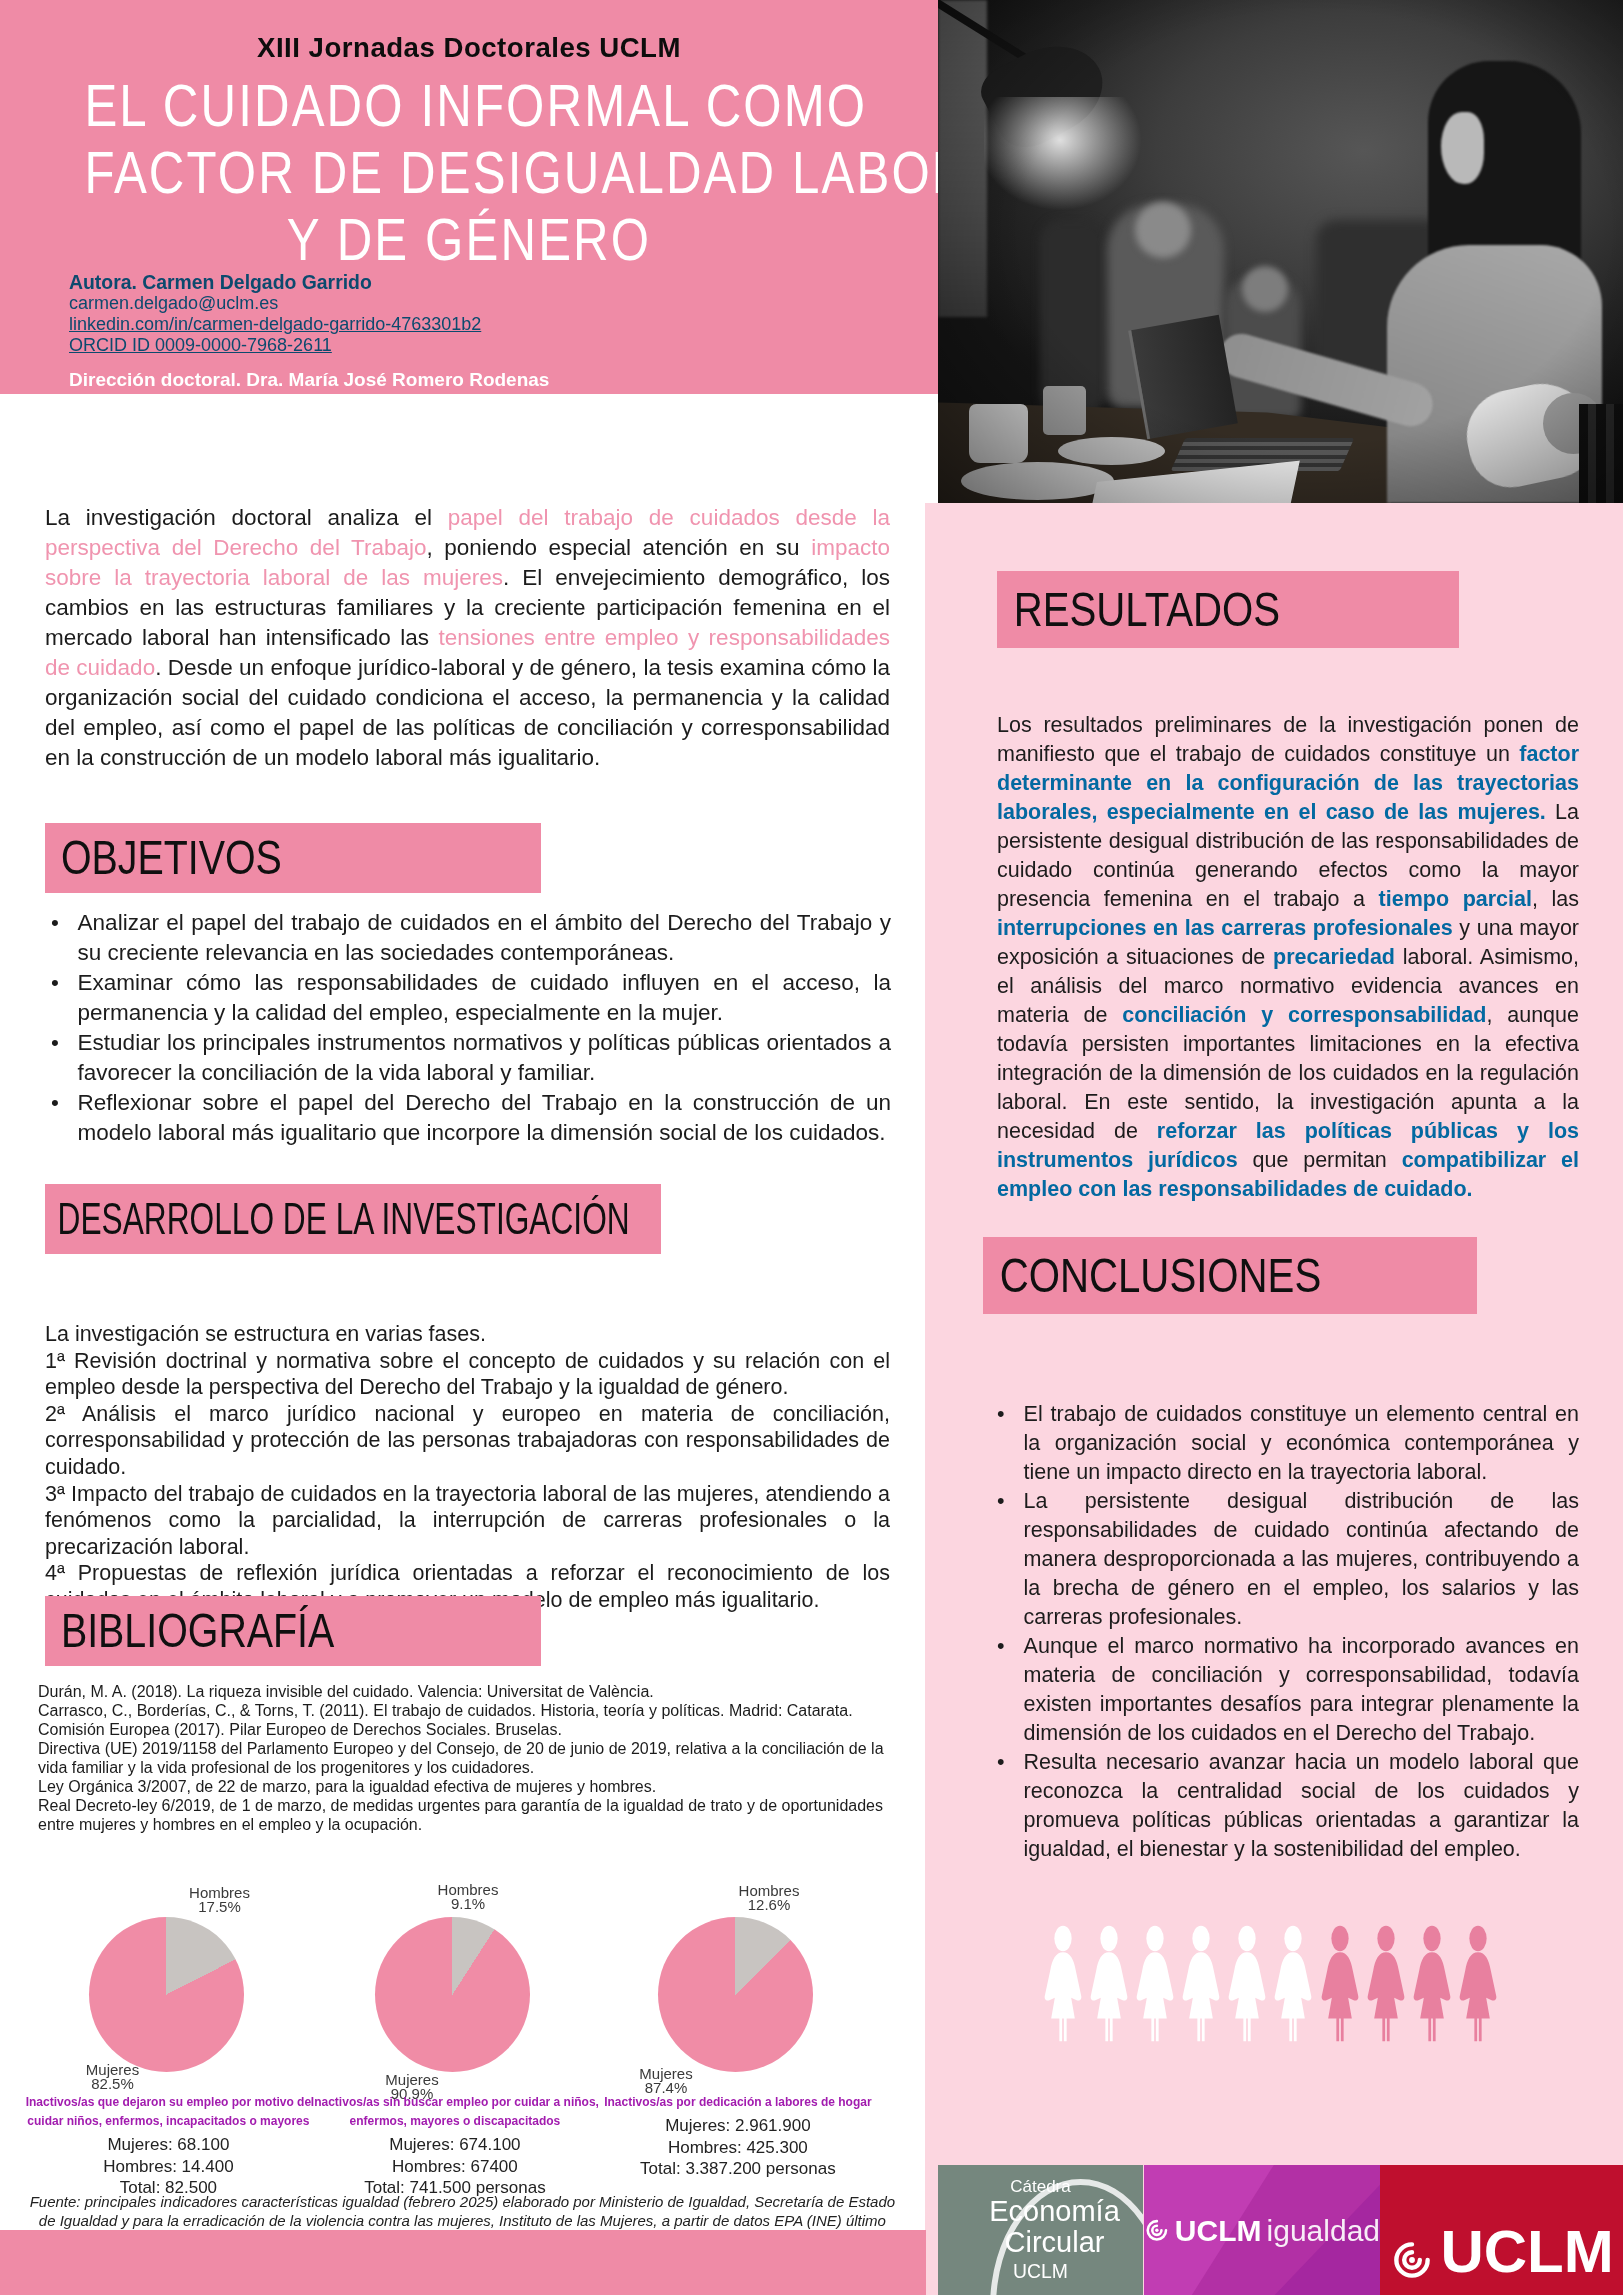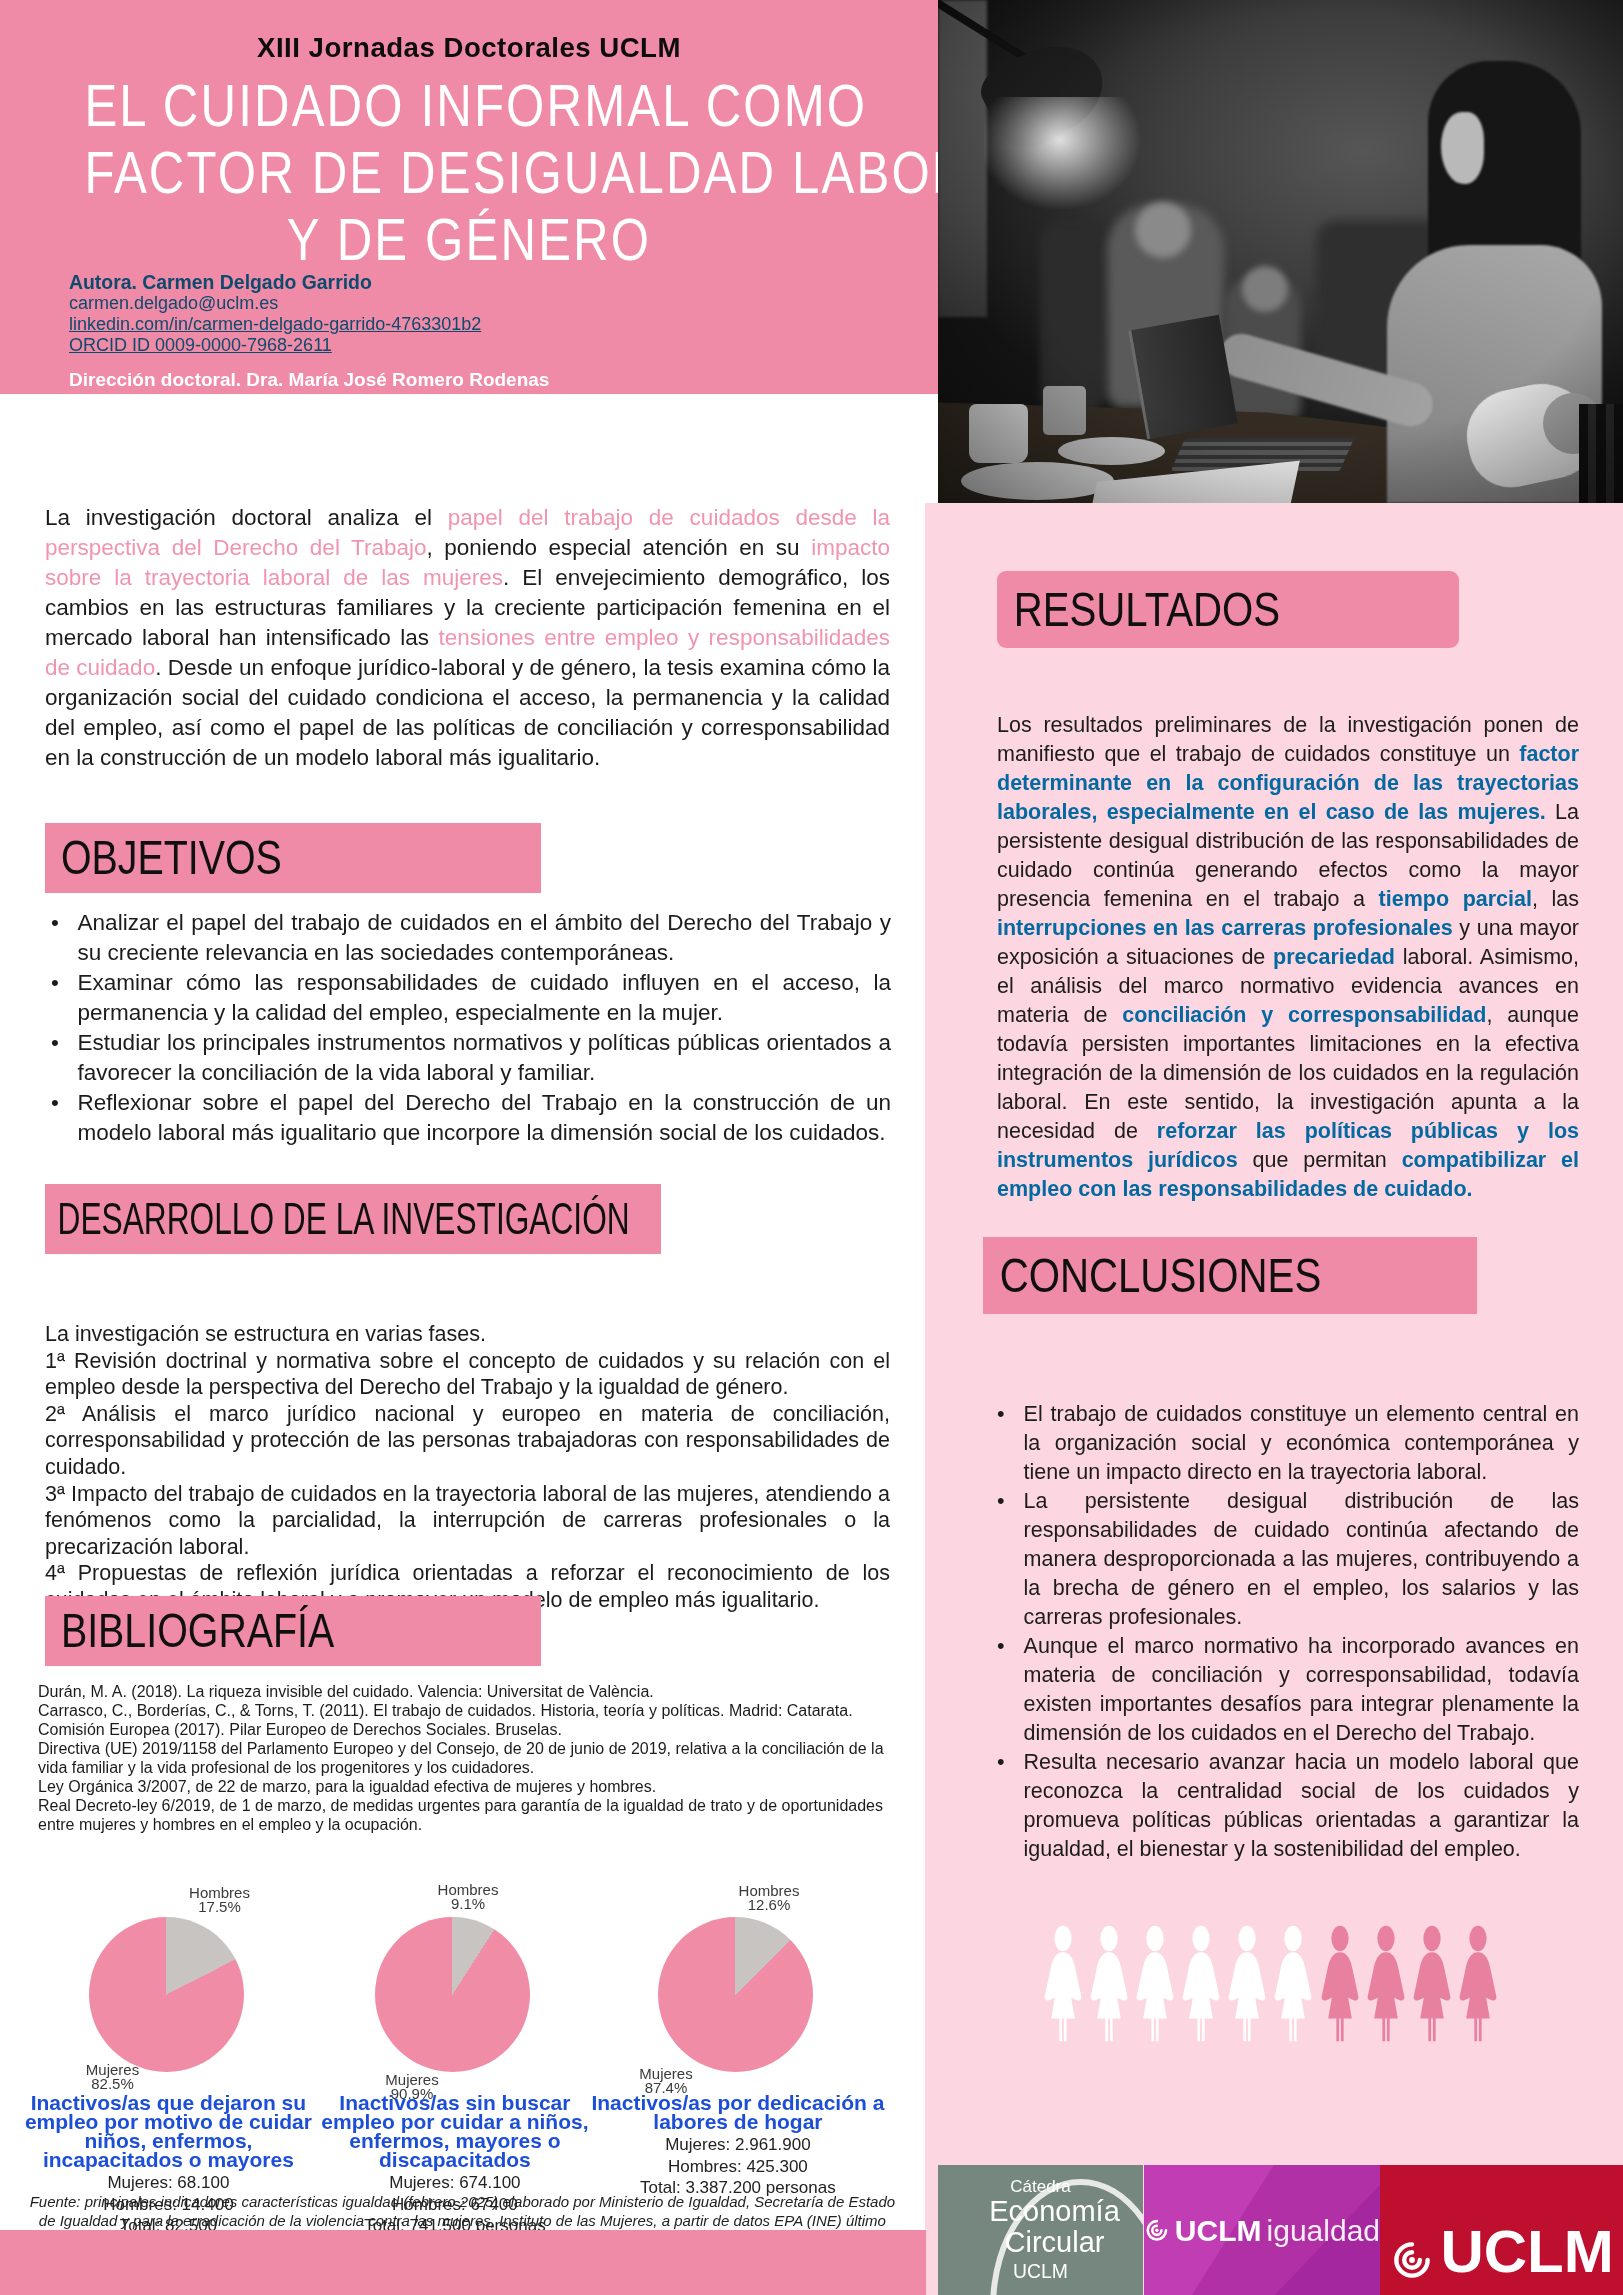--- a/index.html
+++ b/index.html
@@ -27,21 +27,21 @@
   .rt .hl{color:#0369a1;font-weight:bold;}
   .b-item{display:flex;}
   .b-item .dot{flex:0 0 26.6px;}
   .b-item .txt{flex:1;text-align:justify;}
 
   
   .pie-box{position:absolute;top:1885px;width:286px;height:409px;}
   .pie{position:absolute;left:63px;top:32px;width:155px;height:155px;border-radius:50%;}
   .pie-lbl{position:absolute;width:82px;text-align:center;font-size:15px;line-height:14.3px;color:#3a3a3a;}
   .pie-caption{position:absolute;left:-5.1px;top:208px;width:296px;text-align:center;}
-  .pie-caption .cap{font-weight:bold;font-size:21px;line-height:19px;color:#1d4ed8;}
+  .pie-caption .cap{font-weight:bold;font-size:12px;line-height:19px;color:#a21caf;}
   .pie-caption .stats{margin-top:3.1px;}
   .pie-caption .stats .li{font-size:17px;line-height:21.5px;color:#222;}
 
   
   .footnote{position:absolute;left:20.4px;top:2192px;width:884px;text-align:center;
             font-style:italic;font-size:15px;line-height:19.4px;color:#222;}
   .bottom-strip{position:absolute;left:0;top:2230px;width:926px;height:66px;background:#ef8ba6;}
 
   
   .right-panel{position:absolute;left:925px;top:503px;width:699px;height:1792px;background:#fcd6e0;}
@@ -192,21 +192,21 @@
   </div>
   <div class="body-text" style="left:38px;top:1682px;width:863px;font-size:16px;line-height:19px;text-align:left;">
       <div class="li">Durán, M. A. (2018). La riqueza invisible del cuidado. Valencia: Universitat de València.</div>
       <div class="li">Carrasco, C., Borderías, C., &amp; Torns, T. (2011). El trabajo de cuidados. Historia, teoría y políticas. Madrid: Catarata.</div>
       <div class="li">Comisión Europea (2017). Pilar Europeo de Derechos Sociales. Bruselas.</div>
       <div class="li">Directiva (UE) 2019/1158 del Parlamento Europeo y del Consejo, de 20 de junio de 2019, relativa a la conciliación de la vida familiar y la vida profesional de los progenitores y los cuidadores.</div>
       <div class="li">Ley Orgánica 3/2007, de 22 de marzo, para la igualdad efectiva de mujeres y hombres.</div>
       <div class="li">Real Decreto-ley 6/2019, de 1 de marzo, de medidas urgentes para garantía de la igualdad de trato y de oportunidades entre mujeres y hombres en el empleo y la ocupación.</div>
     </div>
 
-  <div class="bar" style="left:997px;top:571px;width:462px;height:77px;border-radius:9px;">
+  <div class="bar" style="left:997px;top:571px;width:462px;height:77px;">
     <div class="bt" style="font-size:49px;line-height:77px;padding-left:20.4px;transform:scaleX(.82);">RESULTADOS</div>
   </div>
   <div class="body-text rt" style="left:997px;top:711px;width:582px;font-size:21.5px;line-height:29px;"><span>Los resultados preliminares de la investigación ponen de manifiesto que el trabajo de cuidados constituye un </span><span class="hl">factor determinante en la configuración de las trayectorias laborales, especialmente en el caso de las mujeres.</span><span> La persistente desigual distribución de las responsabilidades de cuidado continúa generando efectos como la mayor presencia femenina en el trabajo a </span><span class="hl">tiempo parcial</span><span>, las </span><span class="hl">interrupciones en las carreras profesionales</span><span> y una mayor exposición a situaciones de </span><span class="hl">precariedad</span><span> laboral. Asimismo, el análisis del marco normativo evidencia avances en materia de </span><span class="hl">conciliación y corresponsabilidad</span><span>, aunque todavía persisten importantes limitaciones en la efectiva integración de la dimensión de los cuidados en la regulación laboral. En este sentido, la investigación apunta a la necesidad de </span><span class="hl">reforzar las políticas públicas y los instrumentos jurídicos</span><span> que permitan </span><span class="hl">compatibilizar el empleo con las responsabilidades de cuidado.</span></div>
 
   <div class="bar" style="left:983px;top:1237px;width:494px;height:77px;">
     <div class="bt" style="font-size:49px;line-height:77px;padding-left:20.4px;transform:scaleX(.82);">CONCLUSIONES</div>
   </div>
   <div class="body-text" style="left:997px;top:1400px;width:582px;font-size:21.5px;line-height:29px;">
       <div class="b-item">
         <span class="dot">•</span>

